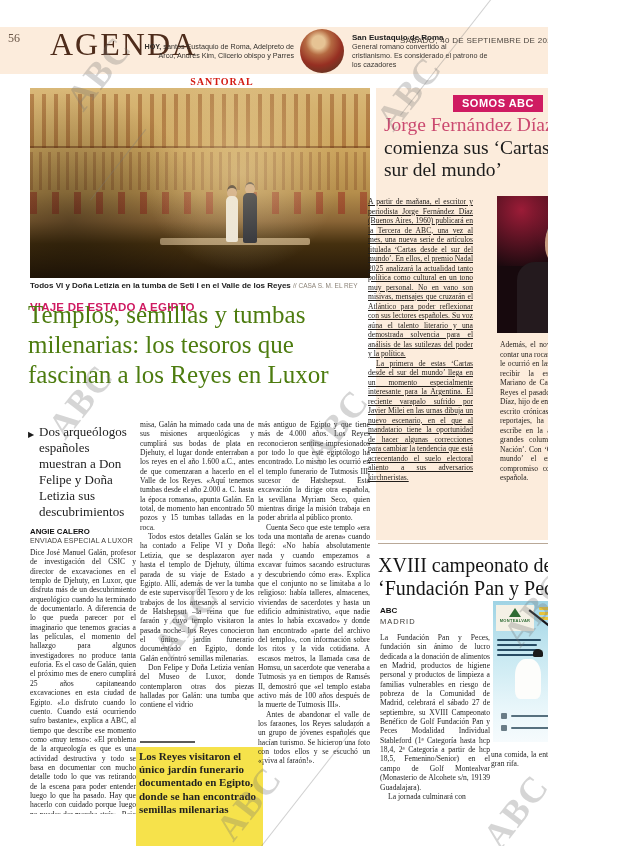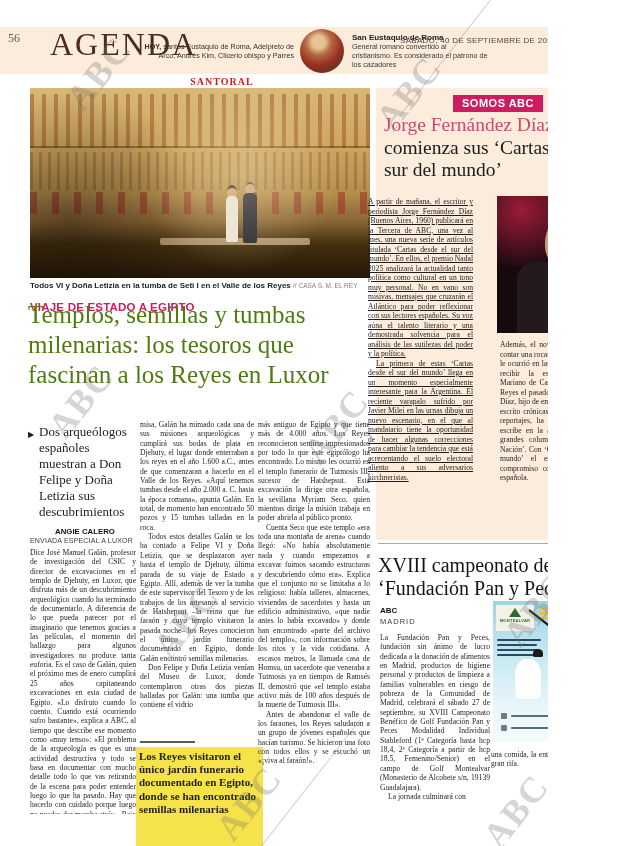--- a/index.html
+++ b/index.html
@@ -42,21 +42,21 @@
 
   .caption{left:30px;top:281px;width:340px;font:bold 8px "Liberation Sans",sans-serif;color:#222;}
   .caption .credit{font:6.5px "Liberation Sans",sans-serif;font-weight:normal;color:#8c8378;}
 
   .kicker{left:30px;top:301px;font:bold 11.5px "Liberation Sans",sans-serif;color:#cf1b62;letter-spacing:.2px;text-align:center;}
   .headline{left:28px;top:300px;width:346px;font:25px/30px "Liberation Serif",serif;color:#4d7c0f;}
 
   .standfirst{left:30px;top:424px;width:110px;font:13px/16px "Liberation Serif",serif;color:#222;}
   .sf-arrow{position:absolute;left:-2px;top:3px;font-size:8px;color:#1a1a1a;}
   .sf-text{display:block;padding-left:9px;}
-  .byline{left:30px;top:527px;width:110px;font:bold 7.8px "Liberation Sans",sans-serif;color:#111;text-align:center;}
+  .byline{left:30px;top:527px;width:110px;font:bold 7.8px "Liberation Sans",sans-serif;color:#111;}
   .byline-role{left:30px;top:537px;width:120px;font:7px "Liberation Sans",sans-serif;color:#3c3a36;letter-spacing:.2px;}
 
   .bodytext{font:7.6px/9.35px "Liberation Serif",serif;color:#1d1d1d;text-align:justify;overflow:hidden;}
   .bodytext p{margin:0;text-indent:8px;}
   .bodytext p:first-child{text-indent:0;}
   .col1{left:30px;top:548px;width:106px;height:266px;}
   .col2{left:140px;top:420px;width:114px;height:320px;}
   .col3{left:258px;top:420px;width:112px;height:424px;}
 
   .quote-rule{left:140px;top:741px;width:55px;height:2px;background:#5a5a5a;}

